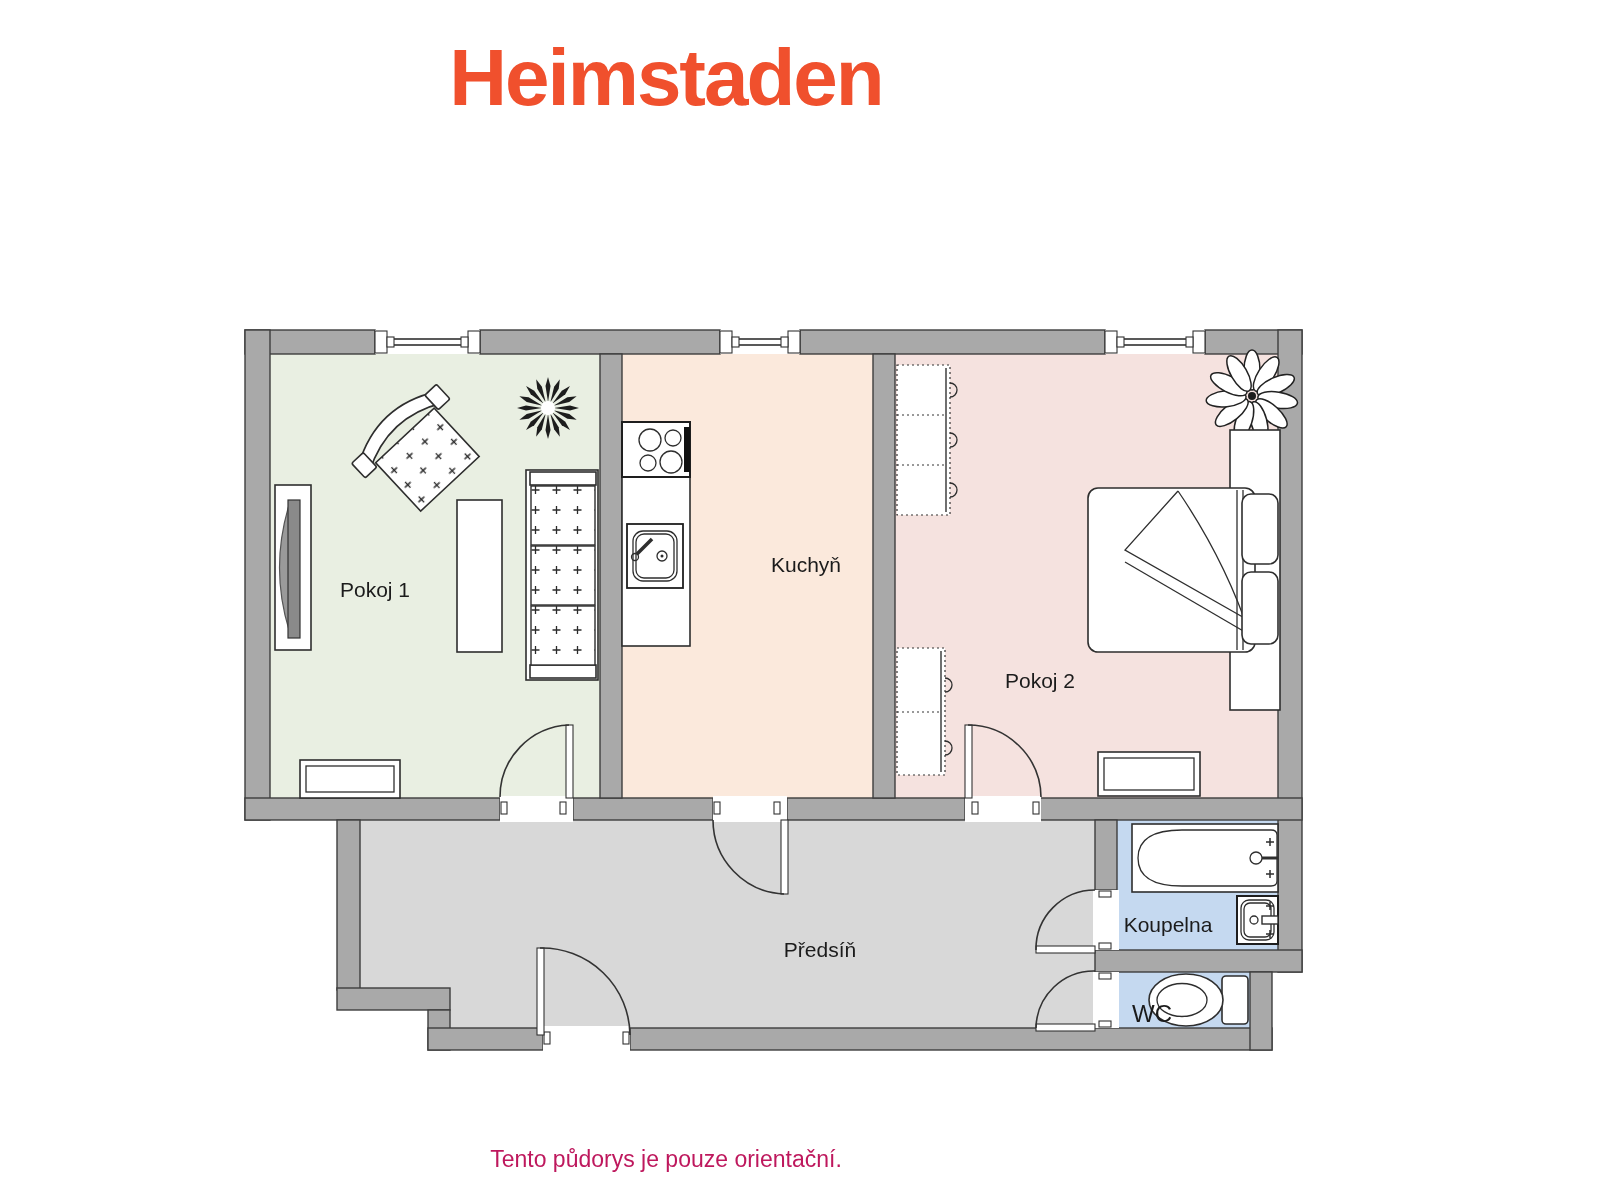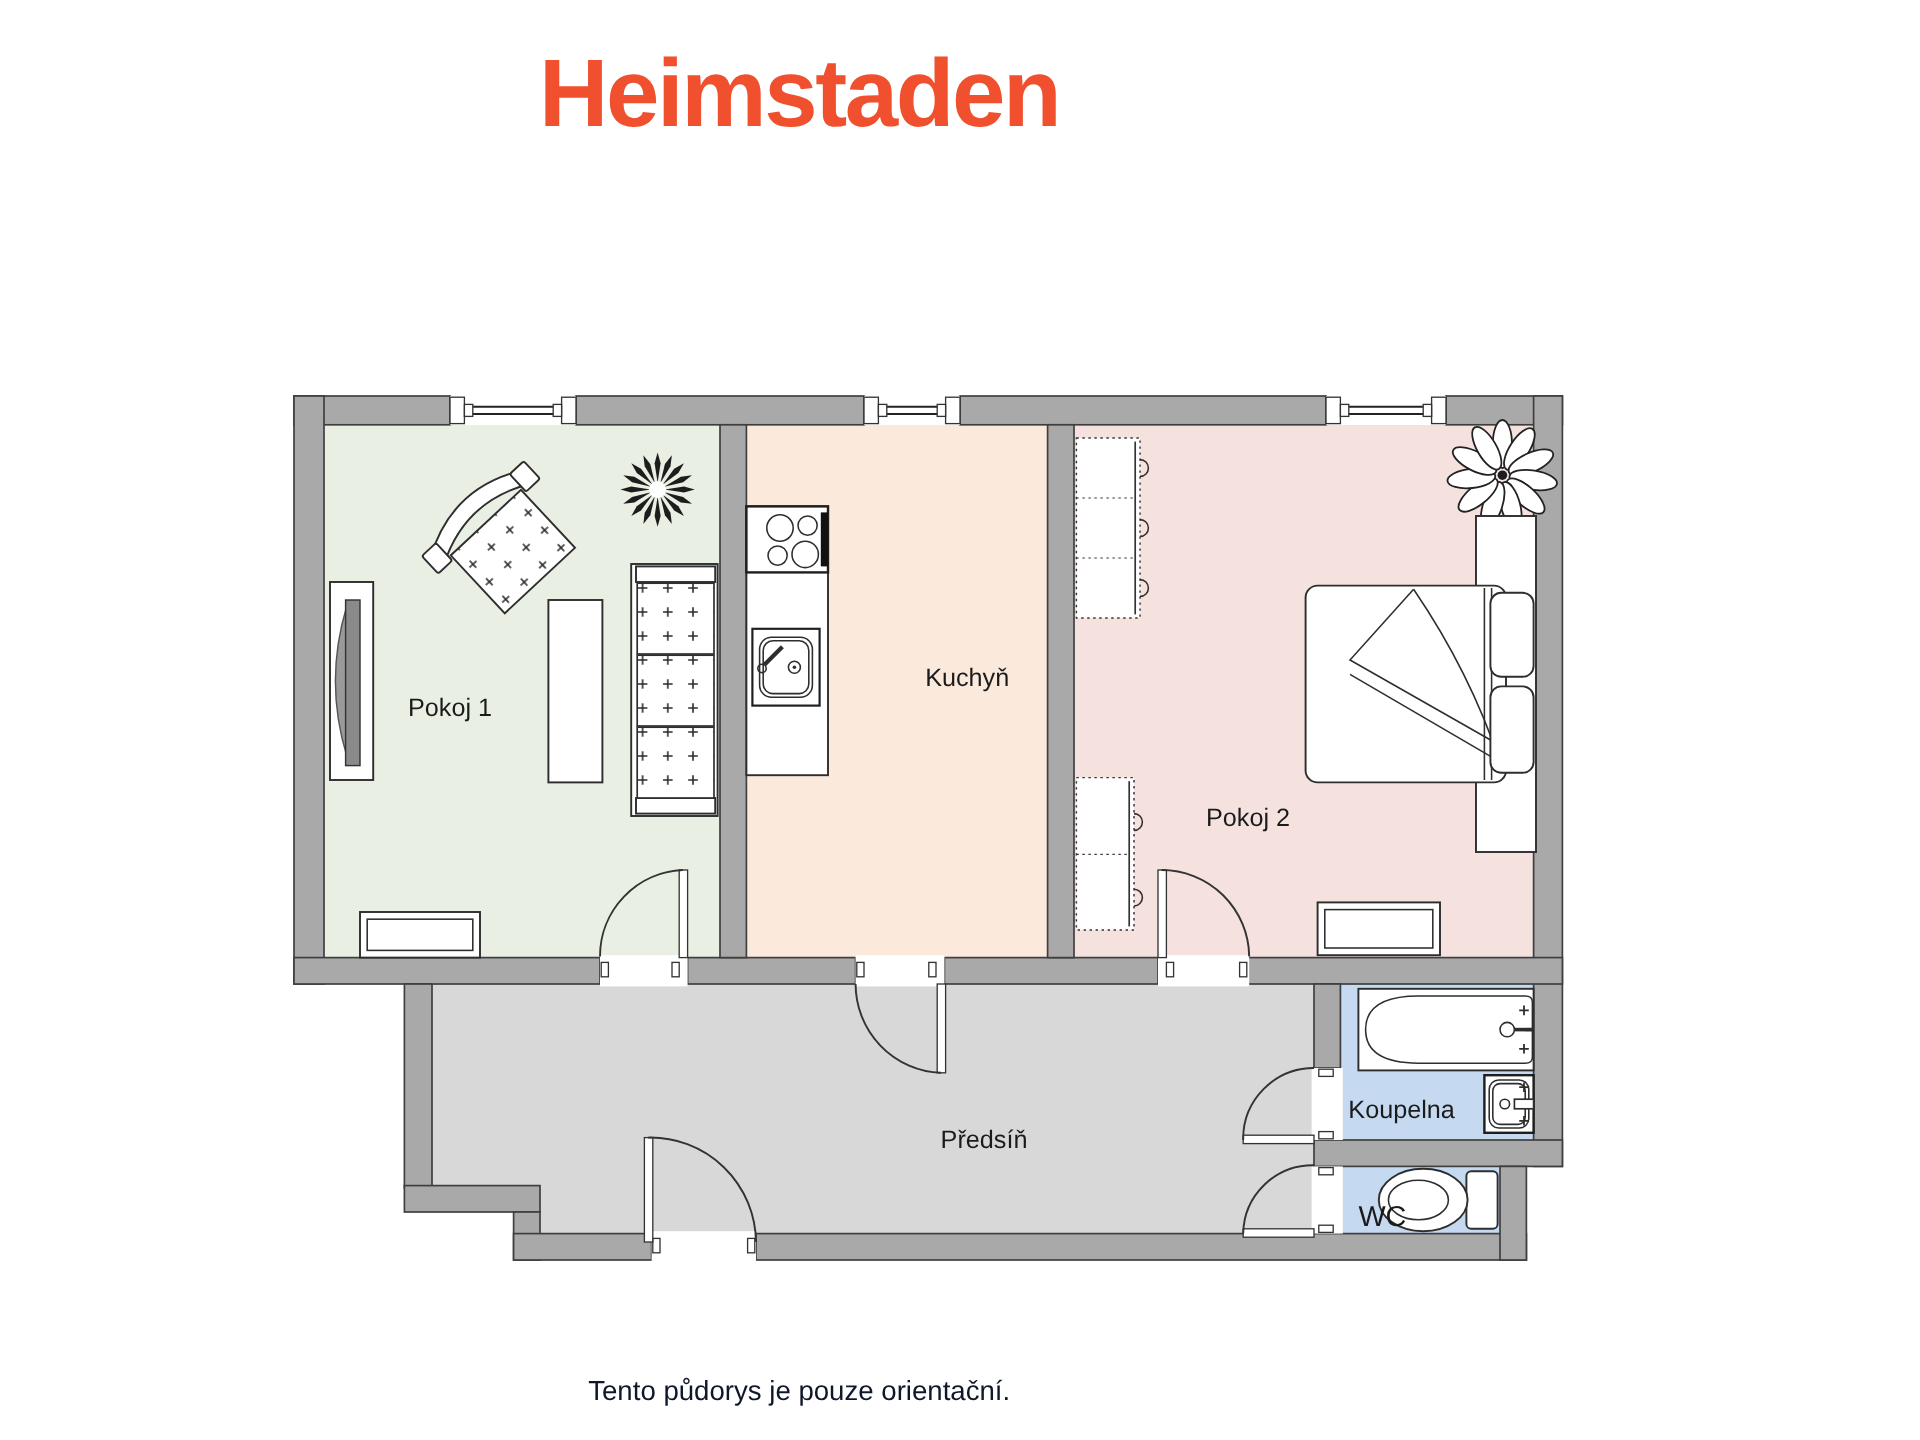--- a/index.html
+++ b/index.html
@@ -1,21 +1,21 @@
 <!DOCTYPE html>
 <html><head>
 <meta charset="utf-8">
 <style>
   html,body{margin:0;padding:0;background:#ffffff;}
   .page{position:relative;width:1332px;height:1200px;background:#fff;overflow:hidden;
         font-family:"Liberation Sans", sans-serif;}
   .logo{position:absolute;top:38px;left:0;width:100%;text-align:center;
         font-size:80px;font-weight:bold;letter-spacing:-2px;line-height:1.0;}
   .caption{position:absolute;top:1146px;left:0;width:100%;text-align:center;
-        font-size:23px;color:#0f172a;}
+        font-size:23px;color:#be185d;}
   svg{position:absolute;left:0;top:0;}
   text.room-label{font-family:"Liberation Sans", sans-serif;font-size:21px;fill:#1b1b1b;}
   .wall{stroke:#3e3e3e;stroke-width:1.4;}
   .furn{fill:#ffffff;stroke:#2e2e2e;stroke-width:1.6;}
   .thin{fill:none;stroke:#2e2e2e;stroke-width:1.3;}
   .doorarc{fill:none;stroke:#333;stroke-width:1.6;}
   .jamb{fill:#fff;stroke:#333;stroke-width:1.1;}
 </style>
 </head>
 <body>

